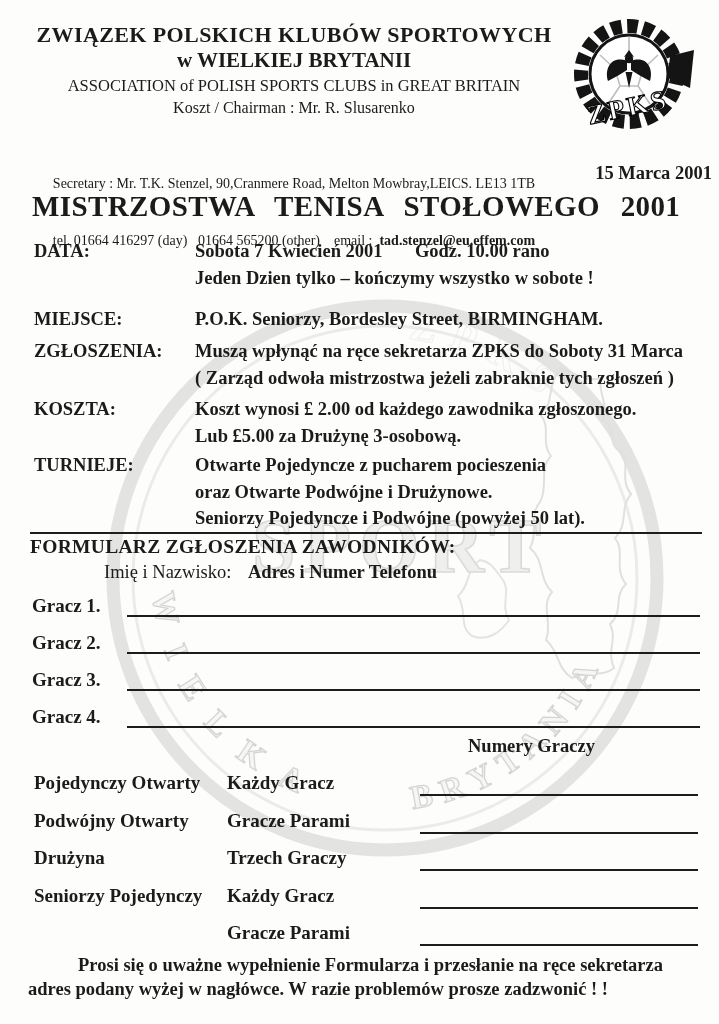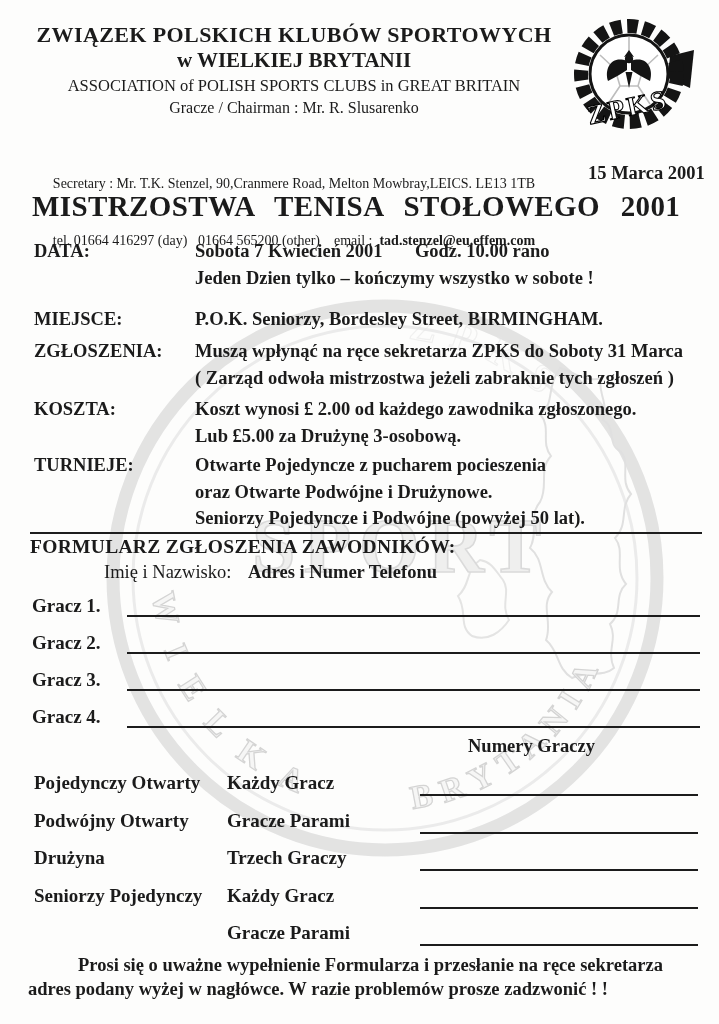--- a/index.html
+++ b/index.html
@@ -15,21 +15,21 @@
   .org-block{position:absolute;left:36px;top:22px;width:516px;text-align:center;}
   .org-title{font-size:22px;font-weight:bold;letter-spacing:.4px;line-height:26px;white-space:pre;}
   .org-title2{font-size:21px;font-weight:bold;line-height:25px;}
   .org-sub{font-size:16.5px;line-height:22px;margin-top:2px;}
   .org-chair{font-size:16px;line-height:21px;}
   .org-sec{font-size:14px;line-height:19px;margin-top:18px;white-space:pre-wrap;}
   .org-sec .em{font-weight:bold;text-align:center;}
   .logo{position:absolute;left:566px;top:12px;}
   .logo-zpks{font-family:"Liberation Serif",serif;font-weight:bold;font-size:27px;
     fill:#fff;stroke:#000;stroke-width:1.1px;letter-spacing:3px;}
-  .date-stamp{position:absolute;left:588px;top:163px;width:124px;text-align:left;
+  .date-stamp{position:absolute;left:588px;top:163px;width:124px;text-align:right;
     font-size:18.5px;font-weight:bold;}
 
   
   .doc-title{position:absolute;left:32px;top:190px;width:670px;font-size:29px;font-weight:bold;
     word-spacing:13px;letter-spacing:.4px;white-space:pre;}
 
   
   .sec{position:absolute;left:34px;width:666px;display:grid;grid-template-columns:138px 1fr;gap:23px;}
   .sec-label{font-size:18.5px;font-weight:bold;line-height:26.5px;}
   .sec-line{font-size:18.5px;font-weight:bold;line-height:26.5px;white-space:pre-wrap;}
@@ -103,21 +103,21 @@
       </text>
     </g>
   </svg>
 
   <div class="content">
 
     <div class="org-block">
       <div class="org-title">ZWIĄZEK POLSKICH KLUBÓW SPORTOWYCH</div>
       <div class="org-title2">w WIELKIEJ BRYTANII</div>
       <div class="org-sub">ASSOCIATION of  POLISH SPORTS CLUBS in GREAT BRITAIN</div>
-      <div class="org-chair">Gracze / Chairman : Mr. R. Slusarenko</div>
+      <div class="org-chair">Koszt / Chairman : Mr. R. Slusarenko</div>
       <div class="org-sec">
         <div>Secretary : Mr. T.K. Stenzel, 90,Cranmere Road, Melton Mowbray,LEICS. LE13 1TB</div>
         <div><span>tel. 01664 416297 (day)   01664 565200 (other)    email :  </span><span class="em">tad.stenzel@eu.effem.com</span></div>
       </div>
     </div>
 
     <svg class="logo" width="132" height="132" viewBox="0 0 132 132" aria-hidden="true">
       <polygon points="104,44 128,38 124,76 102,66" fill="#141414"></polygon>
       <circle cx="63" cy="62" r="48" fill="none" stroke="#141414" stroke-width="14" stroke-dasharray="10.5 5.5"></circle>
       <circle cx="63" cy="62" r="39" fill="#ffffff" stroke="#141414" stroke-width="3"></circle>

